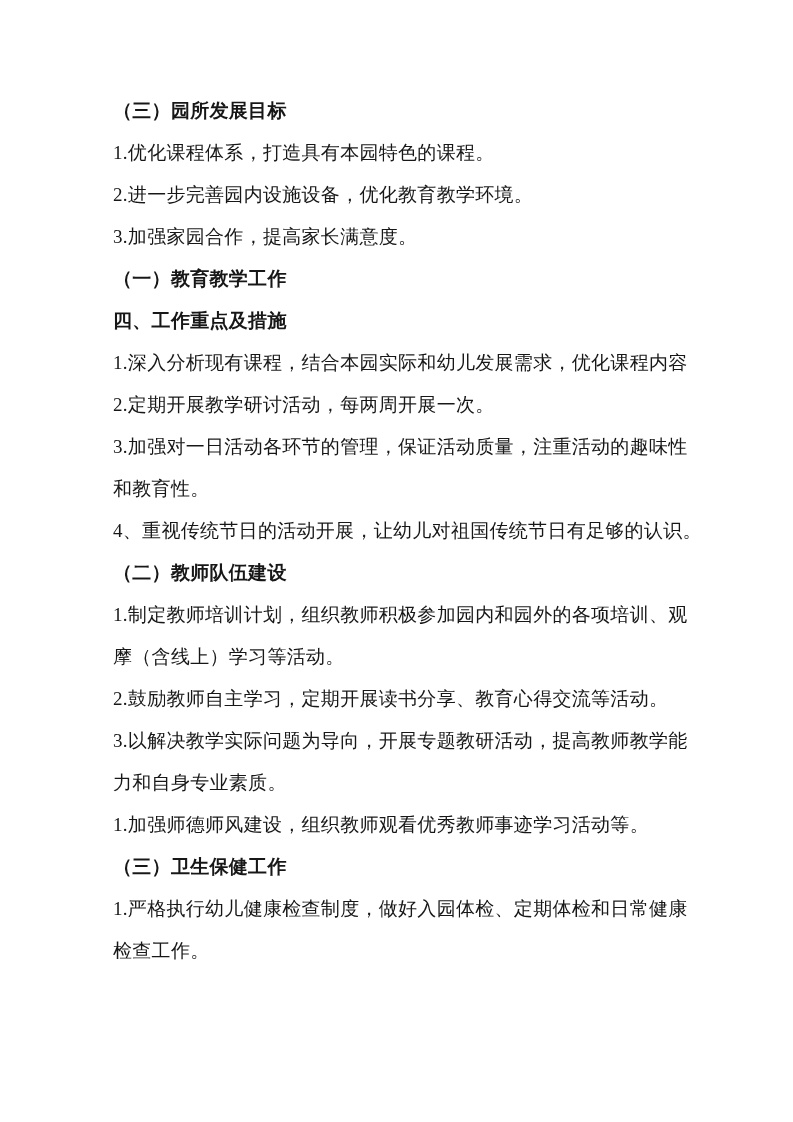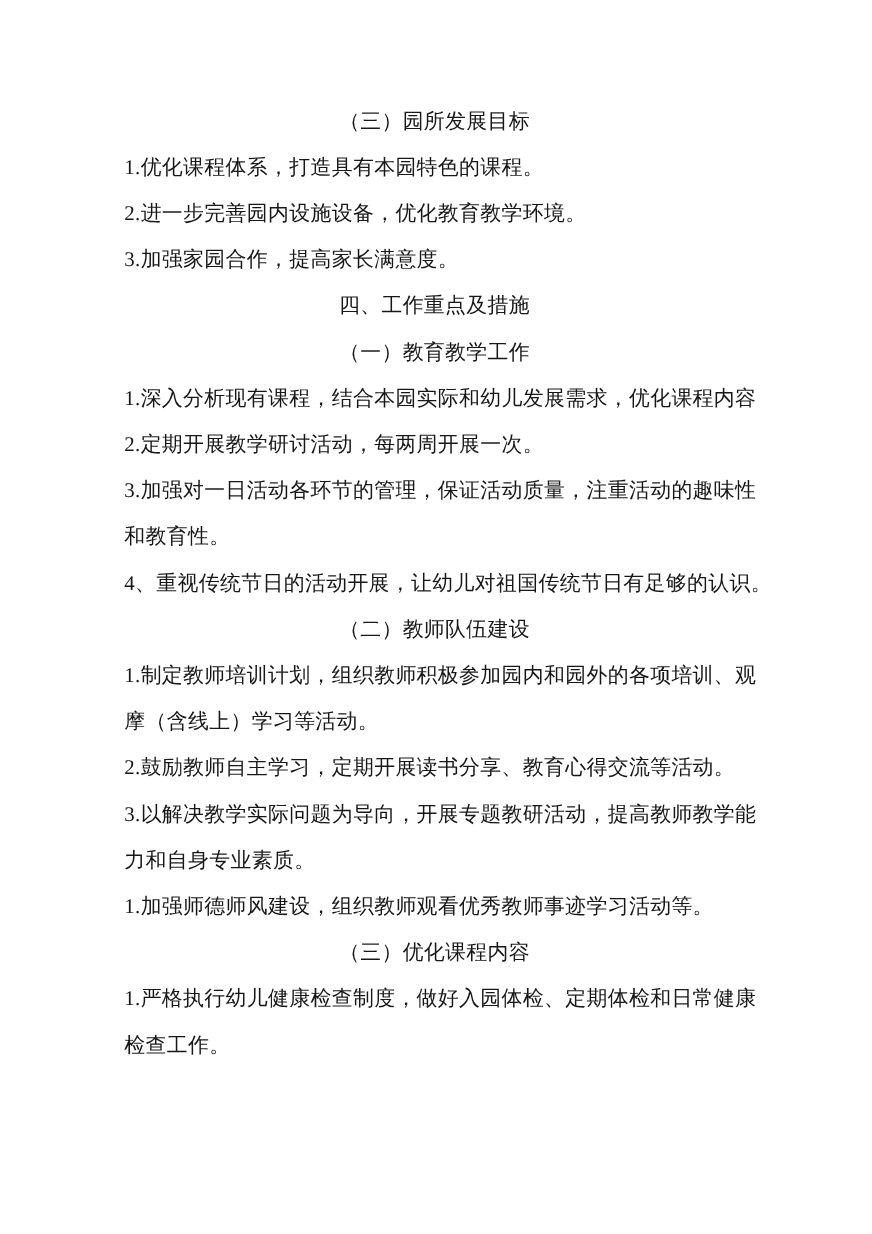--- a/index.html
+++ b/index.html
@@ -24,44 +24,43 @@
   .line {
     height: 42px;
     line-height: 42px;
     font-size: 19px;
     color: #171717;
     white-space: nowrap;
     letter-spacing: 0.3px;
   }
   .line.heading {
     
-    font-weight: normal;
-    text-align: center;
+    font-weight: bold;
   }
 </style>
 </head>
 <body>
 
 <div class="page">
   <div class="text-block" id="doc-text-block" style="color: rgb(23, 23, 23);">
       <div class="line heading">（三）园所发展目标</div>
       <div class="line body">1.优化课程体系，打造具有本园特色的课程。</div>
       <div class="line body">2.进一步完善园内设施设备，优化教育教学环境。</div>
       <div class="line body">3.加强家园合作，提高家长满意度。</div>
+      <div class="line heading">（一）教育教学工作</div>
       <div class="line heading">四、工作重点及措施</div>
-      <div class="line heading">（一）教育教学工作</div>
       <div class="line body">1.深入分析现有课程，结合本园实际和幼儿发展需求，优化课程内容</div>
       <div class="line body">2.定期开展教学研讨活动，每两周开展一次。</div>
       <div class="line body">3.加强对一日活动各环节的管理，保证活动质量，注重活动的趣味性</div>
       <div class="line body">和教育性。</div>
       <div class="line body">4、重视传统节日的活动开展，让幼儿对祖国传统节日有足够的认识。</div>
       <div class="line heading">（二）教师队伍建设</div>
       <div class="line body">1.制定教师培训计划，组织教师积极参加园内和园外的各项培训、观</div>
       <div class="line body">摩（含线上）学习等活动。</div>
       <div class="line body">2.鼓励教师自主学习，定期开展读书分享、教育心得交流等活动。</div>
       <div class="line body">3.以解决教学实际问题为导向，开展专题教研活动，提高教师教学能</div>
       <div class="line body">力和自身专业素质。</div>
       <div class="line body">1.加强师德师风建设，组织教师观看优秀教师事迹学习活动等。</div>
-      <div class="line heading">（三）优化课程内容</div>
+      <div class="line heading">（三）卫生保健工作</div>
       <div class="line body">1.严格执行幼儿健康检查制度，做好入园体检、定期体检和日常健康</div>
       <div class="line body">检查工作。</div>
     </div>
 </div>
 
 </body></html>

